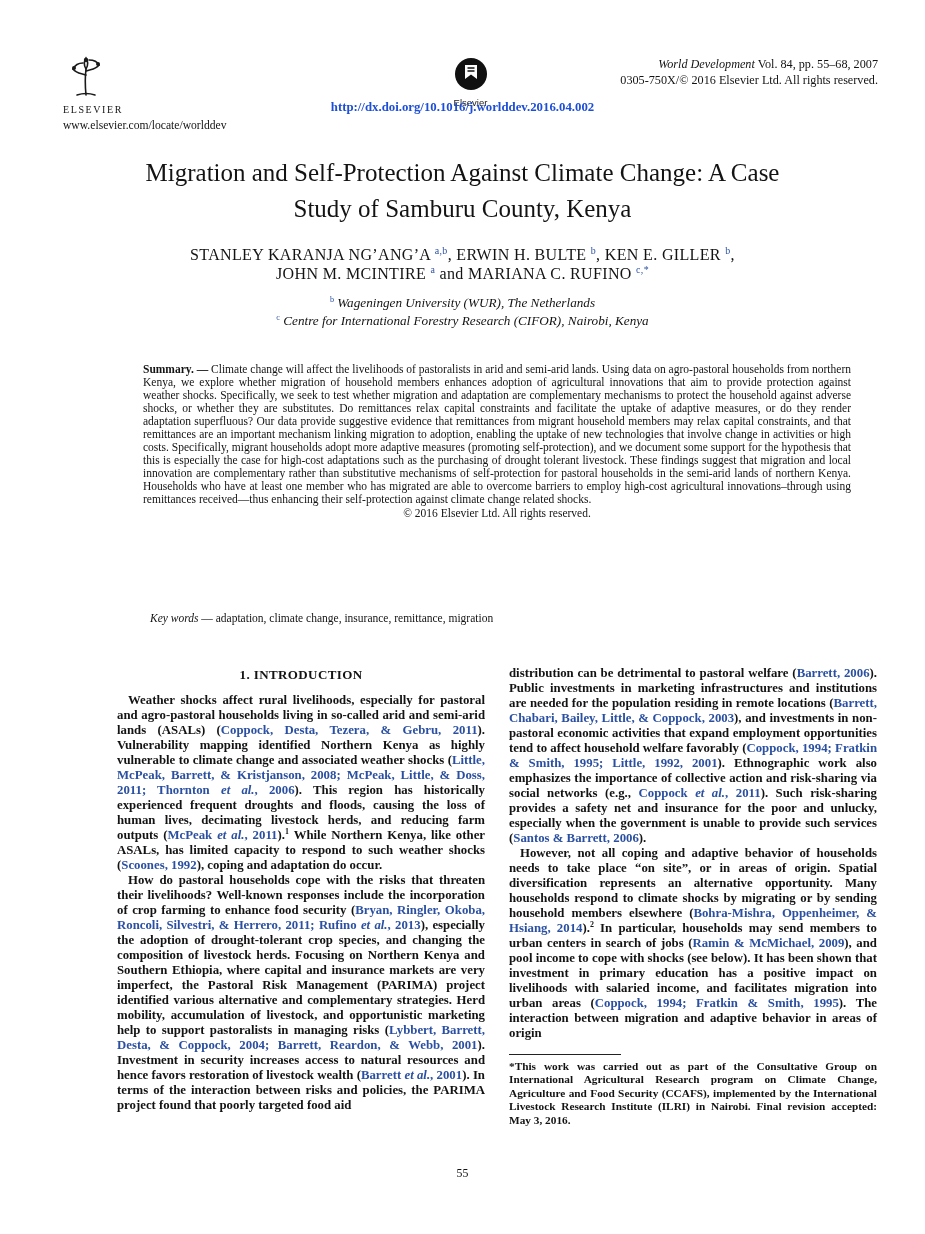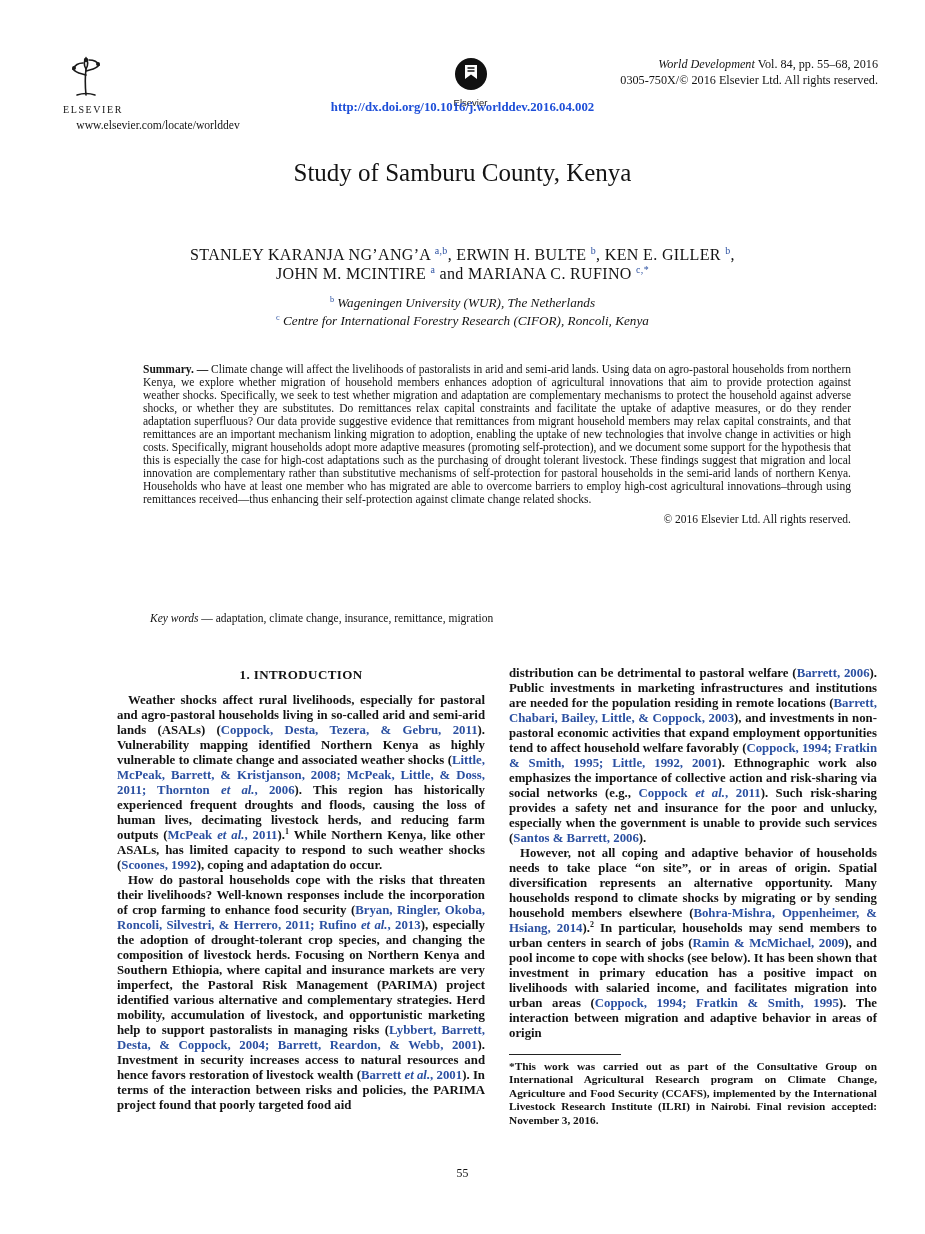--- a/index.html
+++ b/index.html
@@ -5,39 +5,39 @@
   html,body { margin:0; padding:0; background:#fff; }
   .page {
     position:relative; width:925px; height:1234px; background:#fff;
     font-family:"Liberation Serif","DejaVu Serif",serif; color:#131313;
     overflow:hidden;
   }
   
   .masthead { position:absolute; top:55px; left:63px; right:47px; height:72px; }
   .elsevier { position:absolute; left:0; top:0; width:190px; }
   .els-wordmark { font-size:10px; letter-spacing:1.6px; margin-top:1px; }
-  .els-url { font-size:11.6px; margin-top:4px; white-space:nowrap;text-align:center; }
+  .els-url { font-size:11.6px; margin-top:4px; white-space:nowrap; }
   .crossmark { position:absolute; left:50%; transform:translateX(-50%); top:2px; width:90px; text-align:center; }
   .cm-label { font-family:"Liberation Sans","DejaVu Sans",sans-serif; font-size:9.5px; margin-top:2px; color:#222; }
   .journal-info { position:absolute; right:0; top:2px; text-align:right; font-size:12.2px; line-height:15.5px; }
   .doi { position:absolute; top:100px; left:0; width:100%; text-align:center;
          font-size:12.8px; font-weight:bold; color:#1d4ed8; }
   
   .title { position:absolute; top:155px; left:60px; right:60px; text-align:center;
            font-size:25px; line-height:36px; }
   .t-line { display:block; }
   .authors { position:absolute; top:245px; left:60px; right:60px; text-align:center;
              font-size:16px; line-height:19px; letter-spacing:0.35px; }
   .affils { position:absolute; top:294px; left:60px; right:60px; text-align:center;
             font-size:13.2px; line-height:17.5px; }
   
   .summary { position:absolute; top:363px; left:143px; width:708px;
              font-size:11.5px; line-height:13px; text-align:justify; }
   .sum-text { margin:0; }
-  .sum-copy { margin-top:7px; text-align:right; }
+  .sum-copy { margin-top:1px; text-align:center; }
   .keywords { position:absolute; top:612px; left:143px; width:708px;
               font-size:11.5px; padding-left:7px; }
   
   .body-cols { position:absolute; top:666px; left:117px; width:760px;
                display:flex; justify-content:space-between; }
   .col { width:368px;font-weight:bold; }
   .sec-head { text-align:center; font-size:13px; letter-spacing:0.4px; margin:1px 0 10px 0; }
   .para { margin:0; font-size:12.8px; line-height:15px; text-align:justify; }
   .para.indent { text-indent:11px; }
   .footnote { margin-top:13px; }
@@ -80,58 +80,59 @@
     <div class="crossmark">
       <svg width="34" height="34" viewBox="0 0 34 34">
         <circle cx="17" cy="17" r="16" fill="#111"></circle>
         <path d="M11 8 h12 v14 l-6 -4.5 l-6 4.5 z" fill="#fff"></path>
         <path d="M13.5 11 h7 M13.5 14 h7" stroke="#111" stroke-width="1.4"></path>
       </svg>
       <div class="cm-label">Elsevier</div>
     </div>
 
     <div class="journal-info">
-      <div class="ji-line1"><span class="seg-i">World Development</span><span class="seg-t"> Vol. 84, pp. 55–68, 2016</span></div>
+      <div class="ji-line1"><span class="seg-i">World Development</span><span class="seg-t"> Vol. 84, pp. 55–68, 2007</span></div>
       <div class="ji-line2">0305-750X/© 2016 Elsevier Ltd. All rights reserved.</div>
     </div>
   </div>
 
   <div class="doi">http://dx.doi.org/10.1016/j.worlddev.2016.04.002</div>
 
   <div class="title">
+    <span class="t-line">Migration and Self-Protection Against Climate Change: A Case</span>
     <span class="t-line">Study of Samburu County, Kenya</span>
   </div>
 
   <div class="authors">
     <div class="a-line"><span class="seg-t">STANLEY KARANJA NG’ANG’A </span><sup class="seg-sup">a,b</sup><span class="seg-t">, ERWIN H. BULTE </span><sup class="seg-sup">b</sup><span class="seg-t">, KEN E. GILLER </span><sup class="seg-sup">b</sup><span class="seg-t">,</span></div>
     <div class="a-line"><span class="seg-t">JOHN M. MCINTIRE </span><sup class="seg-sup">a</sup><span class="seg-t"> and MARIANA C. RUFINO </span><sup class="seg-sup">c,*</sup></div>
   </div>
 
   <div class="affils">
     <div class="af-line"><sup class="seg-sup">b</sup><span class="seg-i"> Wageningen University (WUR), The Netherlands</span></div>
-    <div class="af-line"><sup class="seg-sup">c</sup><span class="seg-i"> Centre for International Forestry Research (CIFOR), Roncoli, Kenya</span></div>
+    <div class="af-line"><sup class="seg-sup">c</sup><span class="seg-i"> Centre for International Forestry Research (CIFOR), Nairobi, Kenya</span></div>
   </div>
 
   <div class="summary">
     <p class="sum-text"><span class="seg-b">Summary. — </span><span class="seg-t">Climate change will affect the livelihoods of pastoralists in arid and semi-arid lands. Using data on agro-pastoral households from northern Kenya, we explore whether migration of household members enhances adoption of agricultural innovations that aim to provide protection against weather shocks. Specifically, we seek to test whether migration and adaptation are complementary mechanisms to protect the household against adverse shocks, or whether they are substitutes. Do remittances relax capital constraints and facilitate the uptake of adaptive measures, or do they render adaptation superfluous? Our data provide suggestive evidence that remittances from migrant household members may relax capital constraints, and that remittances are an important mechanism linking migration to adoption, enabling the uptake of new technologies that involve change in activities or high costs. Specifically, migrant households adopt more adaptive measures (promoting self-protection), and we document some support for the hypothesis that this is especially the case for high-cost adaptations such as the purchasing of drought tolerant livestock. These findings suggest that migration and local innovation are complementary rather than substitutive mechanisms of self-protection for pastoral households in the semi-arid lands of northern Kenya. Households who have at least one member who has migrated are able to overcome barriers to employ high-cost agricultural innovations–through using remittances received—thus enhancing their self-protection against climate change related shocks.</span></p>
     <div class="sum-copy">© 2016 Elsevier Ltd. All rights reserved.</div>
   </div>
 
   <div class="keywords"><span class="seg-i">Key words</span><span class="seg-t"> — adaptation, climate change, insurance, remittance, migration</span></div>
 
   <div class="body-cols">
     <div class="col">
       <div class="sec-head">1. INTRODUCTION</div>
       <p class="para indent"><span class="seg-t">Weather shocks affect rural livelihoods, especially for pastoral and agro-pastoral households living in so-called arid and semi-arid lands (ASALs) (</span><span class="seg-l">Coppock, Desta, Tezera, &amp; Gebru, 2011</span><span class="seg-t">). Vulnerability mapping identified Northern Kenya as highly vulnerable to climate change and associated weather shocks (</span><span class="seg-l">Little, McPeak, Barrett, &amp; Kristjanson, 2008; McPeak, Little, &amp; Doss, 2011; Thornton </span><span class="seg-li">et al.</span><span class="seg-l">, 2006</span><span class="seg-t">). This region has historically experienced frequent droughts and floods, causing the loss of human lives, decimating livestock herds, and reducing farm outputs (</span><span class="seg-l">McPeak </span><span class="seg-li">et al.</span><span class="seg-l">, 2011</span><span class="seg-t">).</span><sup class="seg-fn">1</sup><span class="seg-t"> While Northern Kenya, like other ASALs, has limited capacity to respond to such weather shocks (</span><span class="seg-l">Scoones, 1992</span><span class="seg-t">), coping and adaptation do occur.</span></p>
       <p class="para indent"><span class="seg-t">How do pastoral households cope with the risks that threaten their livelihoods? Well-known responses include the incorporation of crop farming to enhance food security (</span><span class="seg-l">Bryan, Ringler, Okoba, Roncoli, Silvestri, &amp; Herrero, 2011; Rufino </span><span class="seg-li">et al.</span><span class="seg-l">, 2013</span><span class="seg-t">), especially the adoption of drought-tolerant crop species, and changing the composition of livestock herds. Focusing on Northern Kenya and Southern Ethiopia, where capital and insurance markets are very imperfect, the Pastoral Risk Management (PARIMA) project identified various alternative and complementary strategies. Herd mobility, accumulation of livestock, and opportunistic marketing help to support pastoralists in managing risks (</span><span class="seg-l">Lybbert, Barrett, Desta, &amp; Coppock, 2004; Barrett, Reardon, &amp; Webb, 2001</span><span class="seg-t">). Investment in security increases access to natural resources and hence favors restoration of livestock wealth (</span><span class="seg-l">Barrett </span><span class="seg-li">et al.</span><span class="seg-l">, 2001</span><span class="seg-t">). In terms of the interaction between risks and policies, the PARIMA project found that poorly targeted food aid</span></p>
     </div>
     <div class="col">
       <p class="para"><span class="seg-t">distribution can be detrimental to pastoral welfare (</span><span class="seg-l">Barrett, 2006</span><span class="seg-t">). Public investments in marketing infrastructures and institutions are needed for the population residing in remote locations (</span><span class="seg-l">Barrett, Chabari, Bailey, Little, &amp; Coppock, 2003</span><span class="seg-t">), and investments in non-pastoral economic activities that expand employment opportunities tend to affect household welfare favorably (</span><span class="seg-l">Coppock, 1994; Fratkin &amp; Smith, 1995; Little, 1992, 2001</span><span class="seg-t">). Ethnographic work also emphasizes the importance of collective action and risk-sharing via social networks (e.g., </span><span class="seg-l">Coppock </span><span class="seg-li">et al.</span><span class="seg-l">, 2011</span><span class="seg-t">). Such risk-sharing provides a safety net and insurance for the poor and unlucky, especially when the government is unable to provide such services (</span><span class="seg-l">Santos &amp; Barrett, 2006</span><span class="seg-t">).</span></p>
       <p class="para indent"><span class="seg-t">However, not all coping and adaptive behavior of households needs to take place “on site”, or in areas of origin. Spatial diversification represents an alternative opportunity. Many households respond to climate shocks by migrating or by sending household members elsewhere (</span><span class="seg-l">Bohra-Mishra, Oppenheimer, &amp; Hsiang, 2014</span><span class="seg-t">).</span><sup class="seg-fn">2</sup><span class="seg-t"> In particular, households may send members to urban centers in search of jobs (</span><span class="seg-l">Ramin &amp; McMichael, 2009</span><span class="seg-t">), and pool income to cope with shocks (see below). It has been shown that investment in primary education has a positive impact on livelihoods with salaried income, and facilitates migration into urban areas (</span><span class="seg-l">Coppock, 1994; Fratkin &amp; Smith, 1995</span><span class="seg-t">). The interaction between migration and adaptive behavior in areas of origin</span></p>
       <div class="footnote">
         <div class="fn-rule"></div>
-        <p class="fn-text">*This work was carried out as part of the Consultative Group on International Agricultural Research program on Climate Change, Agriculture and Food Security (CCAFS), implemented by the International Livestock Research Institute (ILRI) in Nairobi. Final revision accepted: November 3, 2016.</p>
+        <p class="fn-text">*This work was carried out as part of the Consultative Group on International Agricultural Research program on Climate Change, Agriculture and Food Security (CCAFS), implemented by the International Livestock Research Institute (ILRI) in Nairobi. Final revision accepted: May 3, 2016.</p>
       </div>
     </div>
   </div>
 
   <div class="page-num">55</div>
 </div>
 
 </body></html>

